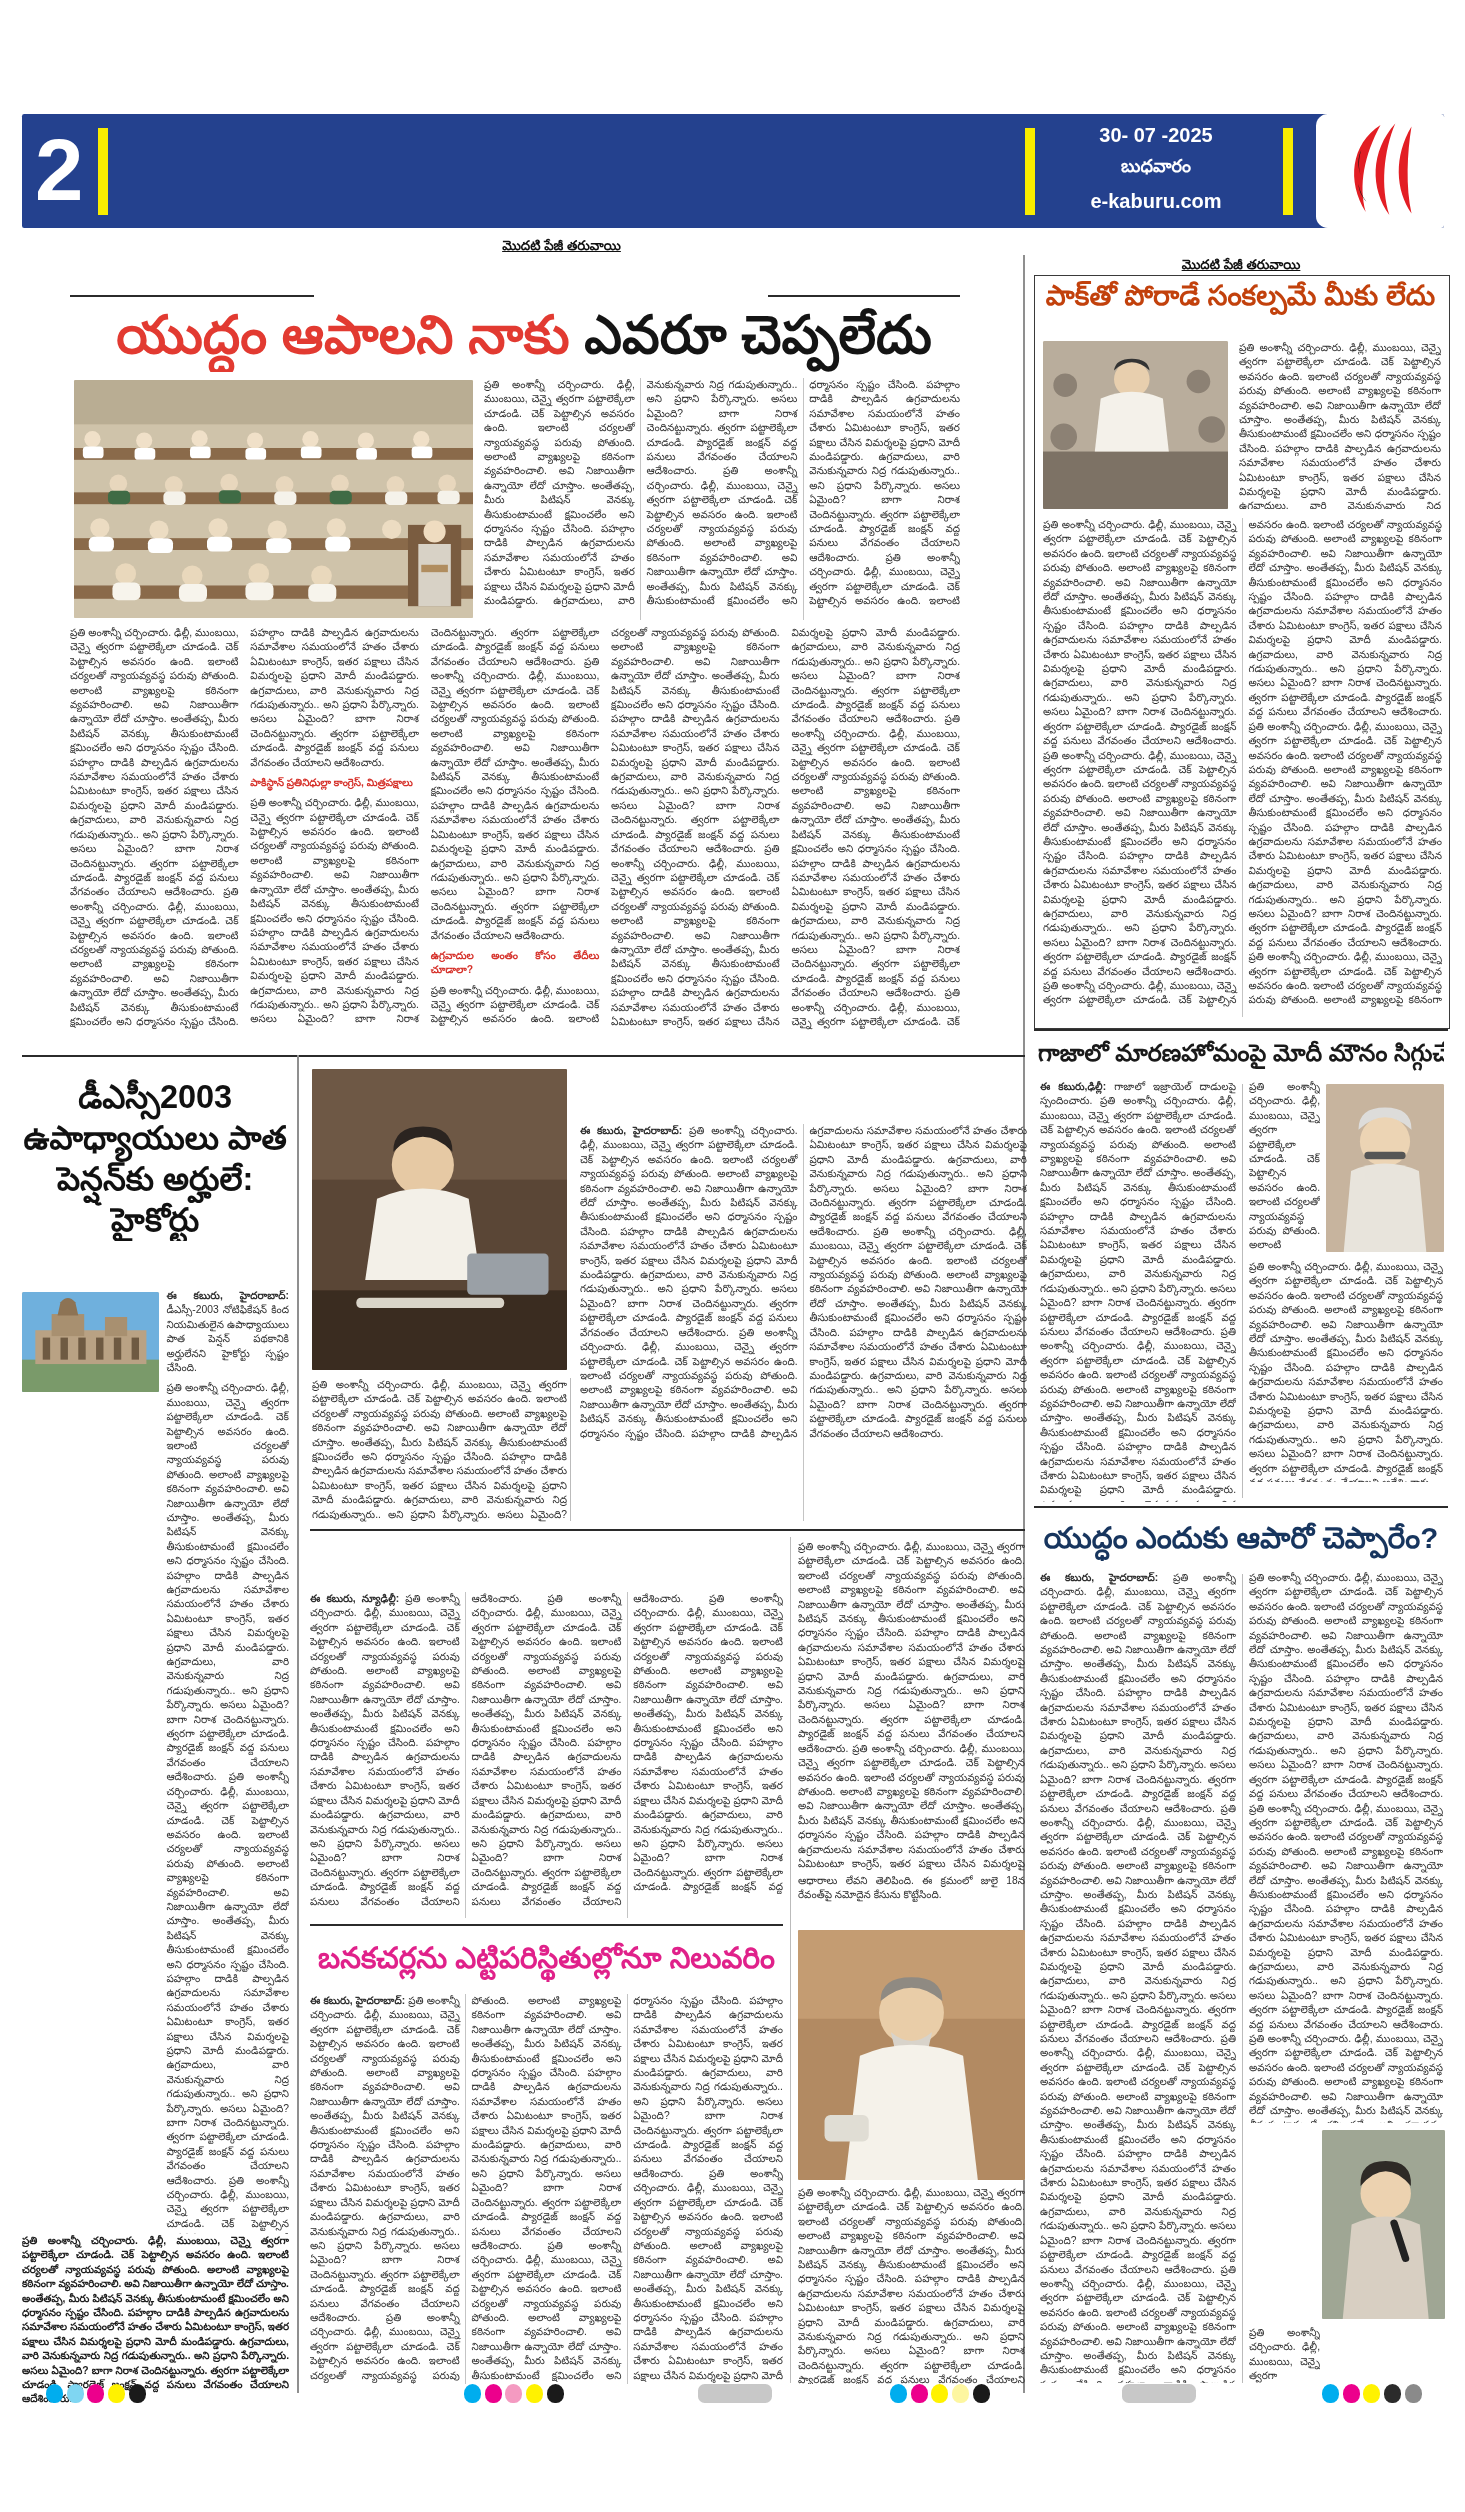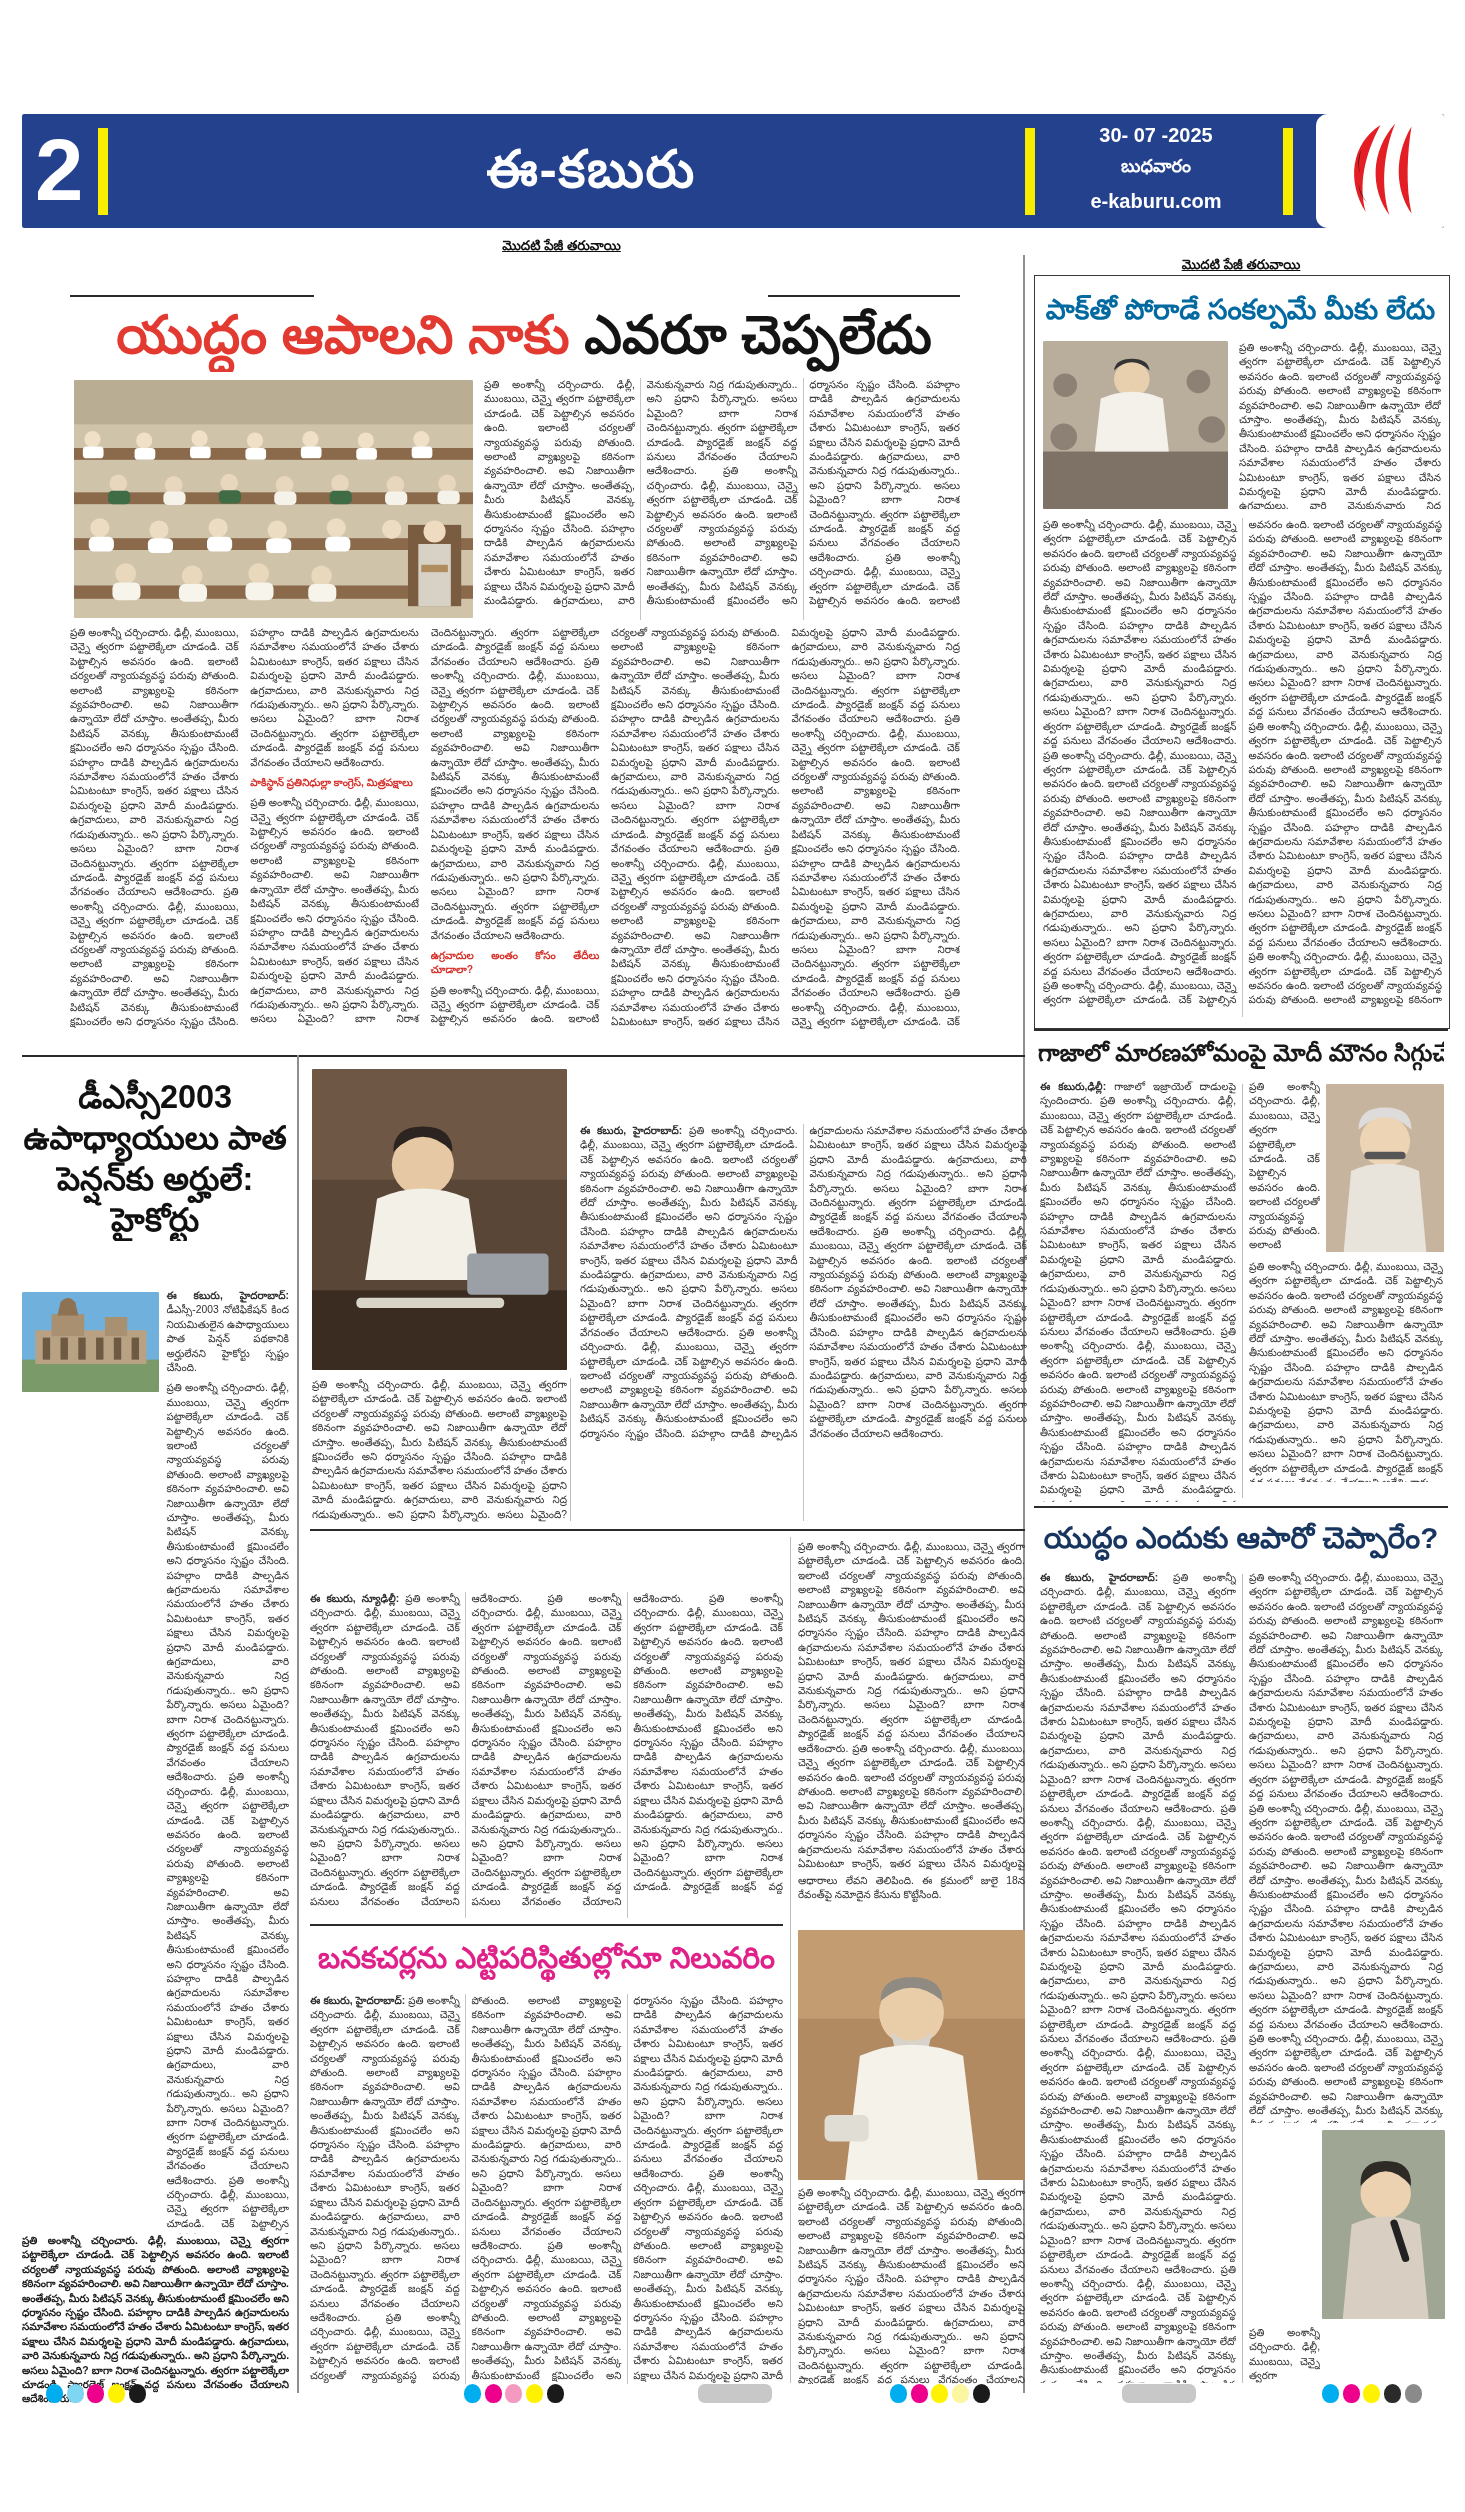--- a/index.html
+++ b/index.html
@@ -49,21 +49,20 @@
   .regbar{width:74px;height:19px;border-radius:6.6px;background:#c8c8c8;}
 </style>
 </head>
 <body>
 
 <div id="page">
 
   <div class="abs" id="hdr"></div>
   <div class="abs" id="pgnum">2</div>
   <div class="abs ybar" style="left:98px;"></div>
-  <div class="abs" id="masthead">ఈ-కబురు</div>
   <div class="abs ybar" style="left:1025px;"></div>
   <div class="abs" id="dateblk">
     <div class="d1">30- 07 -2025</div>
     <div class="d2">బుధవారం</div>
     <div class="d3">e-kaburu.com</div>
   </div>
   <div class="abs ybar" style="left:1283px;"></div>
   <div class="abs" id="logobox">
     <span>
       <svg width="89" height="96" viewBox="0 0 120 130">
@@ -178,21 +177,21 @@
     <p>ప్రతి అంశాన్నీ చర్చించారు. ఢిల్లీ, ముంబయి, చెన్నై త్వరగా పట్టాలెక్కేలా చూడండి. చెక్ పెట్టాల్సిన అవసరం ఉంది. ఇలాంటి చర్యలతో న్యాయవ్యవస్థ పరువు పోతుంది. అలాంటి వ్యాఖ్యలపై కఠినంగా వ్యవహరించాలి. అవి నిజాయితీగా ఉన్నాయో లేదో చూస్తాం. అంతేతప్ప, మీరు పిటిషన్ వెనక్కు తీసుకుంటామంటే క్షమించలేం అని ధర్మాసనం స్పష్టం చేసింది. పహల్గాం దాడికి పాల్పడిన ఉగ్రవాదులను సమావేశాల సమయంలోనే హతం చేశారు ఏమిటంటూ కాంగ్రెస్, ఇతర పక్షాలు చేసిన విమర్శలపై ప్రధాని మోదీ మండిపడ్డారు. ఉగ్రవాదులు, వారి వెనుకున్నవారు నిద్ర గడుపుతున్నారు.. అని ప్రధాని పేర్కొన్నారు. అసలు ఏమైంది? బాగా నిరాశ చెందినట్టున్నారు. త్వరగా పట్టాలెక్కేలా చూడండి. ప్యారడైజ్ జంక్షన్ వద్ద పనులు వేగవంతం చేయాలని ఆదేశించారు. ప్రతి అంశాన్నీ చర్చించారు. ఢిల్లీ, ముంబయి, చెన్నై త్వరగా పట్టాలెక్కేలా చూడండి. చెక్ పెట్టాల్సిన అవసరం ఉంది. ఇలాంటి చర్యలతో న్యాయవ్యవస్థ పరువు పోతుంది. అలాంటి వ్యాఖ్యలపై కఠినంగా వ్యవహరించాలి. అవి నిజాయితీగా ఉన్నాయో లేదో చూస్తాం. అంతేతప్ప, మీరు పిటిషన్ వెనక్కు తీసుకుంటామంటే క్షమించలేం అని ధర్మాసనం స్పష్టం చేసింది. పహల్గాం దాడికి పాల్పడిన ఉగ్రవాదులను సమావేశాల సమయంలోనే హతం చేశారు ఏమిటంటూ కాంగ్రెస్, ఇతర పక్షాలు చేసిన విమర్శలపై ప్రధాని మోదీ మండిపడ్డారు. ఉగ్రవాదులు, వారి వెనుకున్నవారు నిద్ర గడుపుతున్నారు.. అని ప్రధాని పేర్కొన్నారు. అసలు ఏమైంది? బాగా నిరాశ చెందినట్టున్నారు. త్వరగా పట్టాలెక్కేలా చూడండి. ప్యారడైజ్ జంక్షన్ వద్ద పనులు వేగవంతం చేయాలని ఆదేశించారు.</p>
     <p class="sub-red">పాకిస్థాన్ ప్రతినిధుల్లా కాంగ్రెస్, మిత్రపక్షాలు</p>
     <p>ప్రతి అంశాన్నీ చర్చించారు. ఢిల్లీ, ముంబయి, చెన్నై త్వరగా పట్టాలెక్కేలా చూడండి. చెక్ పెట్టాల్సిన అవసరం ఉంది. ఇలాంటి చర్యలతో న్యాయవ్యవస్థ పరువు పోతుంది. అలాంటి వ్యాఖ్యలపై కఠినంగా వ్యవహరించాలి. అవి నిజాయితీగా ఉన్నాయో లేదో చూస్తాం. అంతేతప్ప, మీరు పిటిషన్ వెనక్కు తీసుకుంటామంటే క్షమించలేం అని ధర్మాసనం స్పష్టం చేసింది. పహల్గాం దాడికి పాల్పడిన ఉగ్రవాదులను సమావేశాల సమయంలోనే హతం చేశారు ఏమిటంటూ కాంగ్రెస్, ఇతర పక్షాలు చేసిన విమర్శలపై ప్రధాని మోదీ మండిపడ్డారు. ఉగ్రవాదులు, వారి వెనుకున్నవారు నిద్ర గడుపుతున్నారు.. అని ప్రధాని పేర్కొన్నారు. అసలు ఏమైంది? బాగా నిరాశ చెందినట్టున్నారు. త్వరగా పట్టాలెక్కేలా చూడండి. ప్యారడైజ్ జంక్షన్ వద్ద పనులు వేగవంతం చేయాలని ఆదేశించారు. ప్రతి అంశాన్నీ చర్చించారు. ఢిల్లీ, ముంబయి, చెన్నై త్వరగా పట్టాలెక్కేలా చూడండి. చెక్ పెట్టాల్సిన అవసరం ఉంది. ఇలాంటి చర్యలతో న్యాయవ్యవస్థ పరువు పోతుంది. అలాంటి వ్యాఖ్యలపై కఠినంగా వ్యవహరించాలి. అవి నిజాయితీగా ఉన్నాయో లేదో చూస్తాం. అంతేతప్ప, మీరు పిటిషన్ వెనక్కు తీసుకుంటామంటే క్షమించలేం అని ధర్మాసనం స్పష్టం చేసింది. పహల్గాం దాడికి పాల్పడిన ఉగ్రవాదులను సమావేశాల సమయంలోనే హతం చేశారు ఏమిటంటూ కాంగ్రెస్, ఇతర పక్షాలు చేసిన విమర్శలపై ప్రధాని మోదీ మండిపడ్డారు. ఉగ్రవాదులు, వారి వెనుకున్నవారు నిద్ర గడుపుతున్నారు.. అని ప్రధాని పేర్కొన్నారు. అసలు ఏమైంది? బాగా నిరాశ చెందినట్టున్నారు. త్వరగా పట్టాలెక్కేలా చూడండి. ప్యారడైజ్ జంక్షన్ వద్ద పనులు వేగవంతం చేయాలని ఆదేశించారు.</p>
     <p class="sub-red">ఉగ్రవాదుల అంతం కోసం తేదీలు చూడాలా?</p>
     <p>ప్రతి అంశాన్నీ చర్చించారు. ఢిల్లీ, ముంబయి, చెన్నై త్వరగా పట్టాలెక్కేలా చూడండి. చెక్ పెట్టాల్సిన అవసరం ఉంది. ఇలాంటి చర్యలతో న్యాయవ్యవస్థ పరువు పోతుంది. అలాంటి వ్యాఖ్యలపై కఠినంగా వ్యవహరించాలి. అవి నిజాయితీగా ఉన్నాయో లేదో చూస్తాం. అంతేతప్ప, మీరు పిటిషన్ వెనక్కు తీసుకుంటామంటే క్షమించలేం అని ధర్మాసనం స్పష్టం చేసింది. పహల్గాం దాడికి పాల్పడిన ఉగ్రవాదులను సమావేశాల సమయంలోనే హతం చేశారు ఏమిటంటూ కాంగ్రెస్, ఇతర పక్షాలు చేసిన విమర్శలపై ప్రధాని మోదీ మండిపడ్డారు. ఉగ్రవాదులు, వారి వెనుకున్నవారు నిద్ర గడుపుతున్నారు.. అని ప్రధాని పేర్కొన్నారు. అసలు ఏమైంది? బాగా నిరాశ చెందినట్టున్నారు. త్వరగా పట్టాలెక్కేలా చూడండి. ప్యారడైజ్ జంక్షన్ వద్ద పనులు వేగవంతం చేయాలని ఆదేశించారు. ప్రతి అంశాన్నీ చర్చించారు. ఢిల్లీ, ముంబయి, చెన్నై త్వరగా పట్టాలెక్కేలా చూడండి. చెక్ పెట్టాల్సిన అవసరం ఉంది. ఇలాంటి చర్యలతో న్యాయవ్యవస్థ పరువు పోతుంది. అలాంటి వ్యాఖ్యలపై కఠినంగా వ్యవహరించాలి. అవి నిజాయితీగా ఉన్నాయో లేదో చూస్తాం. అంతేతప్ప, మీరు పిటిషన్ వెనక్కు తీసుకుంటామంటే క్షమించలేం అని ధర్మాసనం స్పష్టం చేసింది. పహల్గాం దాడికి పాల్పడిన ఉగ్రవాదులను సమావేశాల సమయంలోనే హతం చేశారు ఏమిటంటూ కాంగ్రెస్, ఇతర పక్షాలు చేసిన విమర్శలపై ప్రధాని మోదీ మండిపడ్డారు. ఉగ్రవాదులు, వారి వెనుకున్నవారు నిద్ర గడుపుతున్నారు.. అని ప్రధాని పేర్కొన్నారు. అసలు ఏమైంది? బాగా నిరాశ చెందినట్టున్నారు. త్వరగా పట్టాలెక్కేలా చూడండి. ప్యారడైజ్ జంక్షన్ వద్ద పనులు వేగవంతం చేయాలని ఆదేశించారు. ప్రతి అంశాన్నీ చర్చించారు. ఢిల్లీ, ముంబయి, చెన్నై త్వరగా పట్టాలెక్కేలా చూడండి. చెక్ పెట్టాల్సిన అవసరం ఉంది. ఇలాంటి చర్యలతో న్యాయవ్యవస్థ పరువు పోతుంది. అలాంటి వ్యాఖ్యలపై కఠినంగా వ్యవహరించాలి. అవి నిజాయితీగా ఉన్నాయో లేదో చూస్తాం. అంతేతప్ప, మీరు పిటిషన్ వెనక్కు తీసుకుంటామంటే క్షమించలేం అని ధర్మాసనం స్పష్టం చేసింది. పహల్గాం దాడికి పాల్పడిన ఉగ్రవాదులను సమావేశాల సమయంలోనే హతం చేశారు ఏమిటంటూ కాంగ్రెస్, ఇతర పక్షాలు చేసిన విమర్శలపై ప్రధాని మోదీ మండిపడ్డారు. ఉగ్రవాదులు, వారి వెనుకున్నవారు నిద్ర గడుపుతున్నారు.. అని ప్రధాని పేర్కొన్నారు. అసలు ఏమైంది? బాగా నిరాశ చెందినట్టున్నారు. త్వరగా పట్టాలెక్కేలా చూడండి. ప్యారడైజ్ జంక్షన్ వద్ద పనులు వేగవంతం చేయాలని ఆదేశించారు. ప్రతి అంశాన్నీ చర్చించారు. ఢిల్లీ, ముంబయి, చెన్నై త్వరగా పట్టాలెక్కేలా చూడండి. చెక్ పెట్టాల్సిన అవసరం ఉంది. ఇలాంటి చర్యలతో న్యాయవ్యవస్థ పరువు పోతుంది. అలాంటి వ్యాఖ్యలపై కఠినంగా వ్యవహరించాలి. అవి నిజాయితీగా ఉన్నాయో లేదో చూస్తాం. అంతేతప్ప, మీరు పిటిషన్ వెనక్కు తీసుకుంటామంటే క్షమించలేం అని ధర్మాసనం స్పష్టం చేసింది. పహల్గాం దాడికి పాల్పడిన ఉగ్రవాదులను సమావేశాల సమయంలోనే హతం చేశారు ఏమిటంటూ కాంగ్రెస్, ఇతర పక్షాలు చేసిన విమర్శలపై ప్రధాని మోదీ మండిపడ్డారు. ఉగ్రవాదులు, వారి వెనుకున్నవారు నిద్ర గడుపుతున్నారు.. అని ప్రధాని పేర్కొన్నారు. అసలు ఏమైంది? బాగా నిరాశ చెందినట్టున్నారు. త్వరగా పట్టాలెక్కేలా చూడండి. ప్యారడైజ్ జంక్షన్ వద్ద పనులు వేగవంతం చేయాలని ఆదేశించారు.</p>
   </div>
 
   <div class="abs vrule" style="left:1023px;top:255px;height:2138px;"></div>
   <div class="abs" id="rbox"></div>
 
-  <div class="abs secthead" style="left:1041px;top:289px;width:399px;font-size:28px;color:#0369a1;line-height:41px;">పాక్‌తో పోరాడే సంకల్పమే మీకు లేదు</div>
+  <div class="abs secthead" style="left:1041px;top:275px;width:399px;font-size:28px;color:#c2410c;line-height:41px;">పాక్‌తో పోరాడే సంకల్పమే మీకు లేదు</div>
 
   <div class="abs photo" style="left:1043px;top:341px;width:185px;height:168px;">
     <svg viewBox="0 0 250 228" preserveAspectRatio="none">
       <rect width="250" height="228" fill="#b9ad9c"></rect>
       <g fill="#8c8174">
           <circle cx="30" cy="60" r="16"></circle>
           <circle cx="210" cy="55" r="16"></circle>
           <circle cx="228" cy="120" r="18"></circle>
           <circle cx="28" cy="130" r="18"></circle>
         </g>

